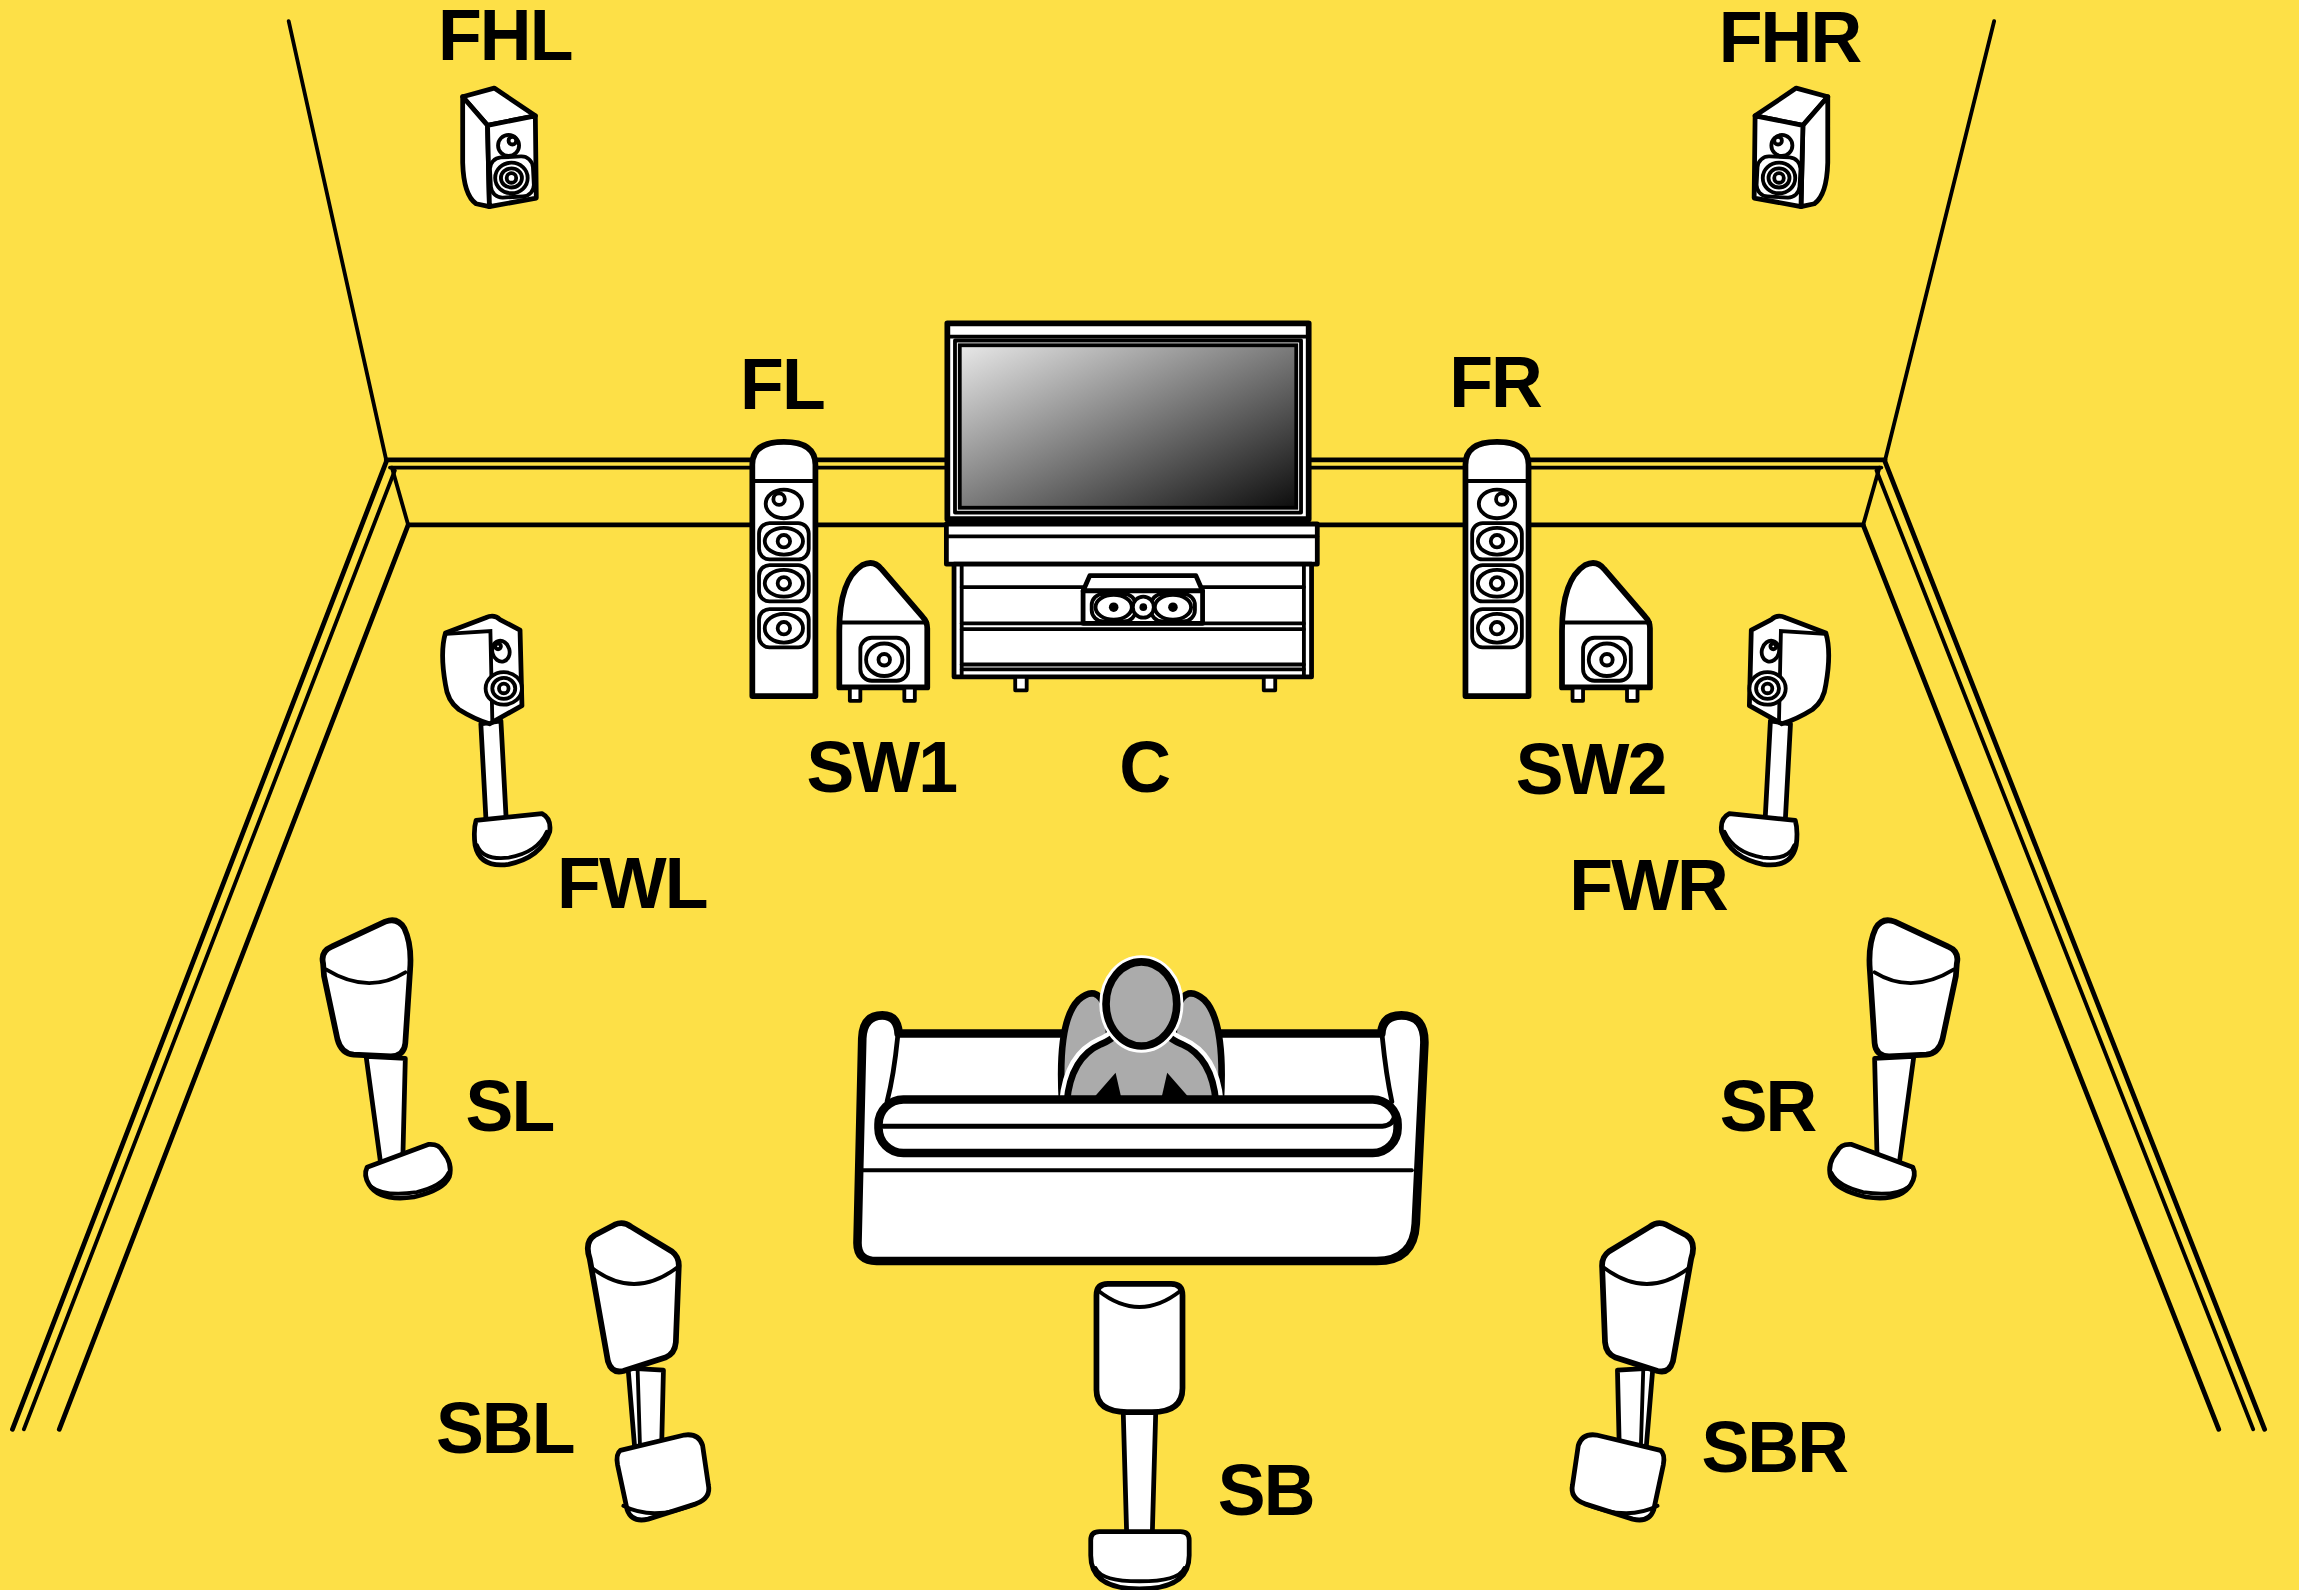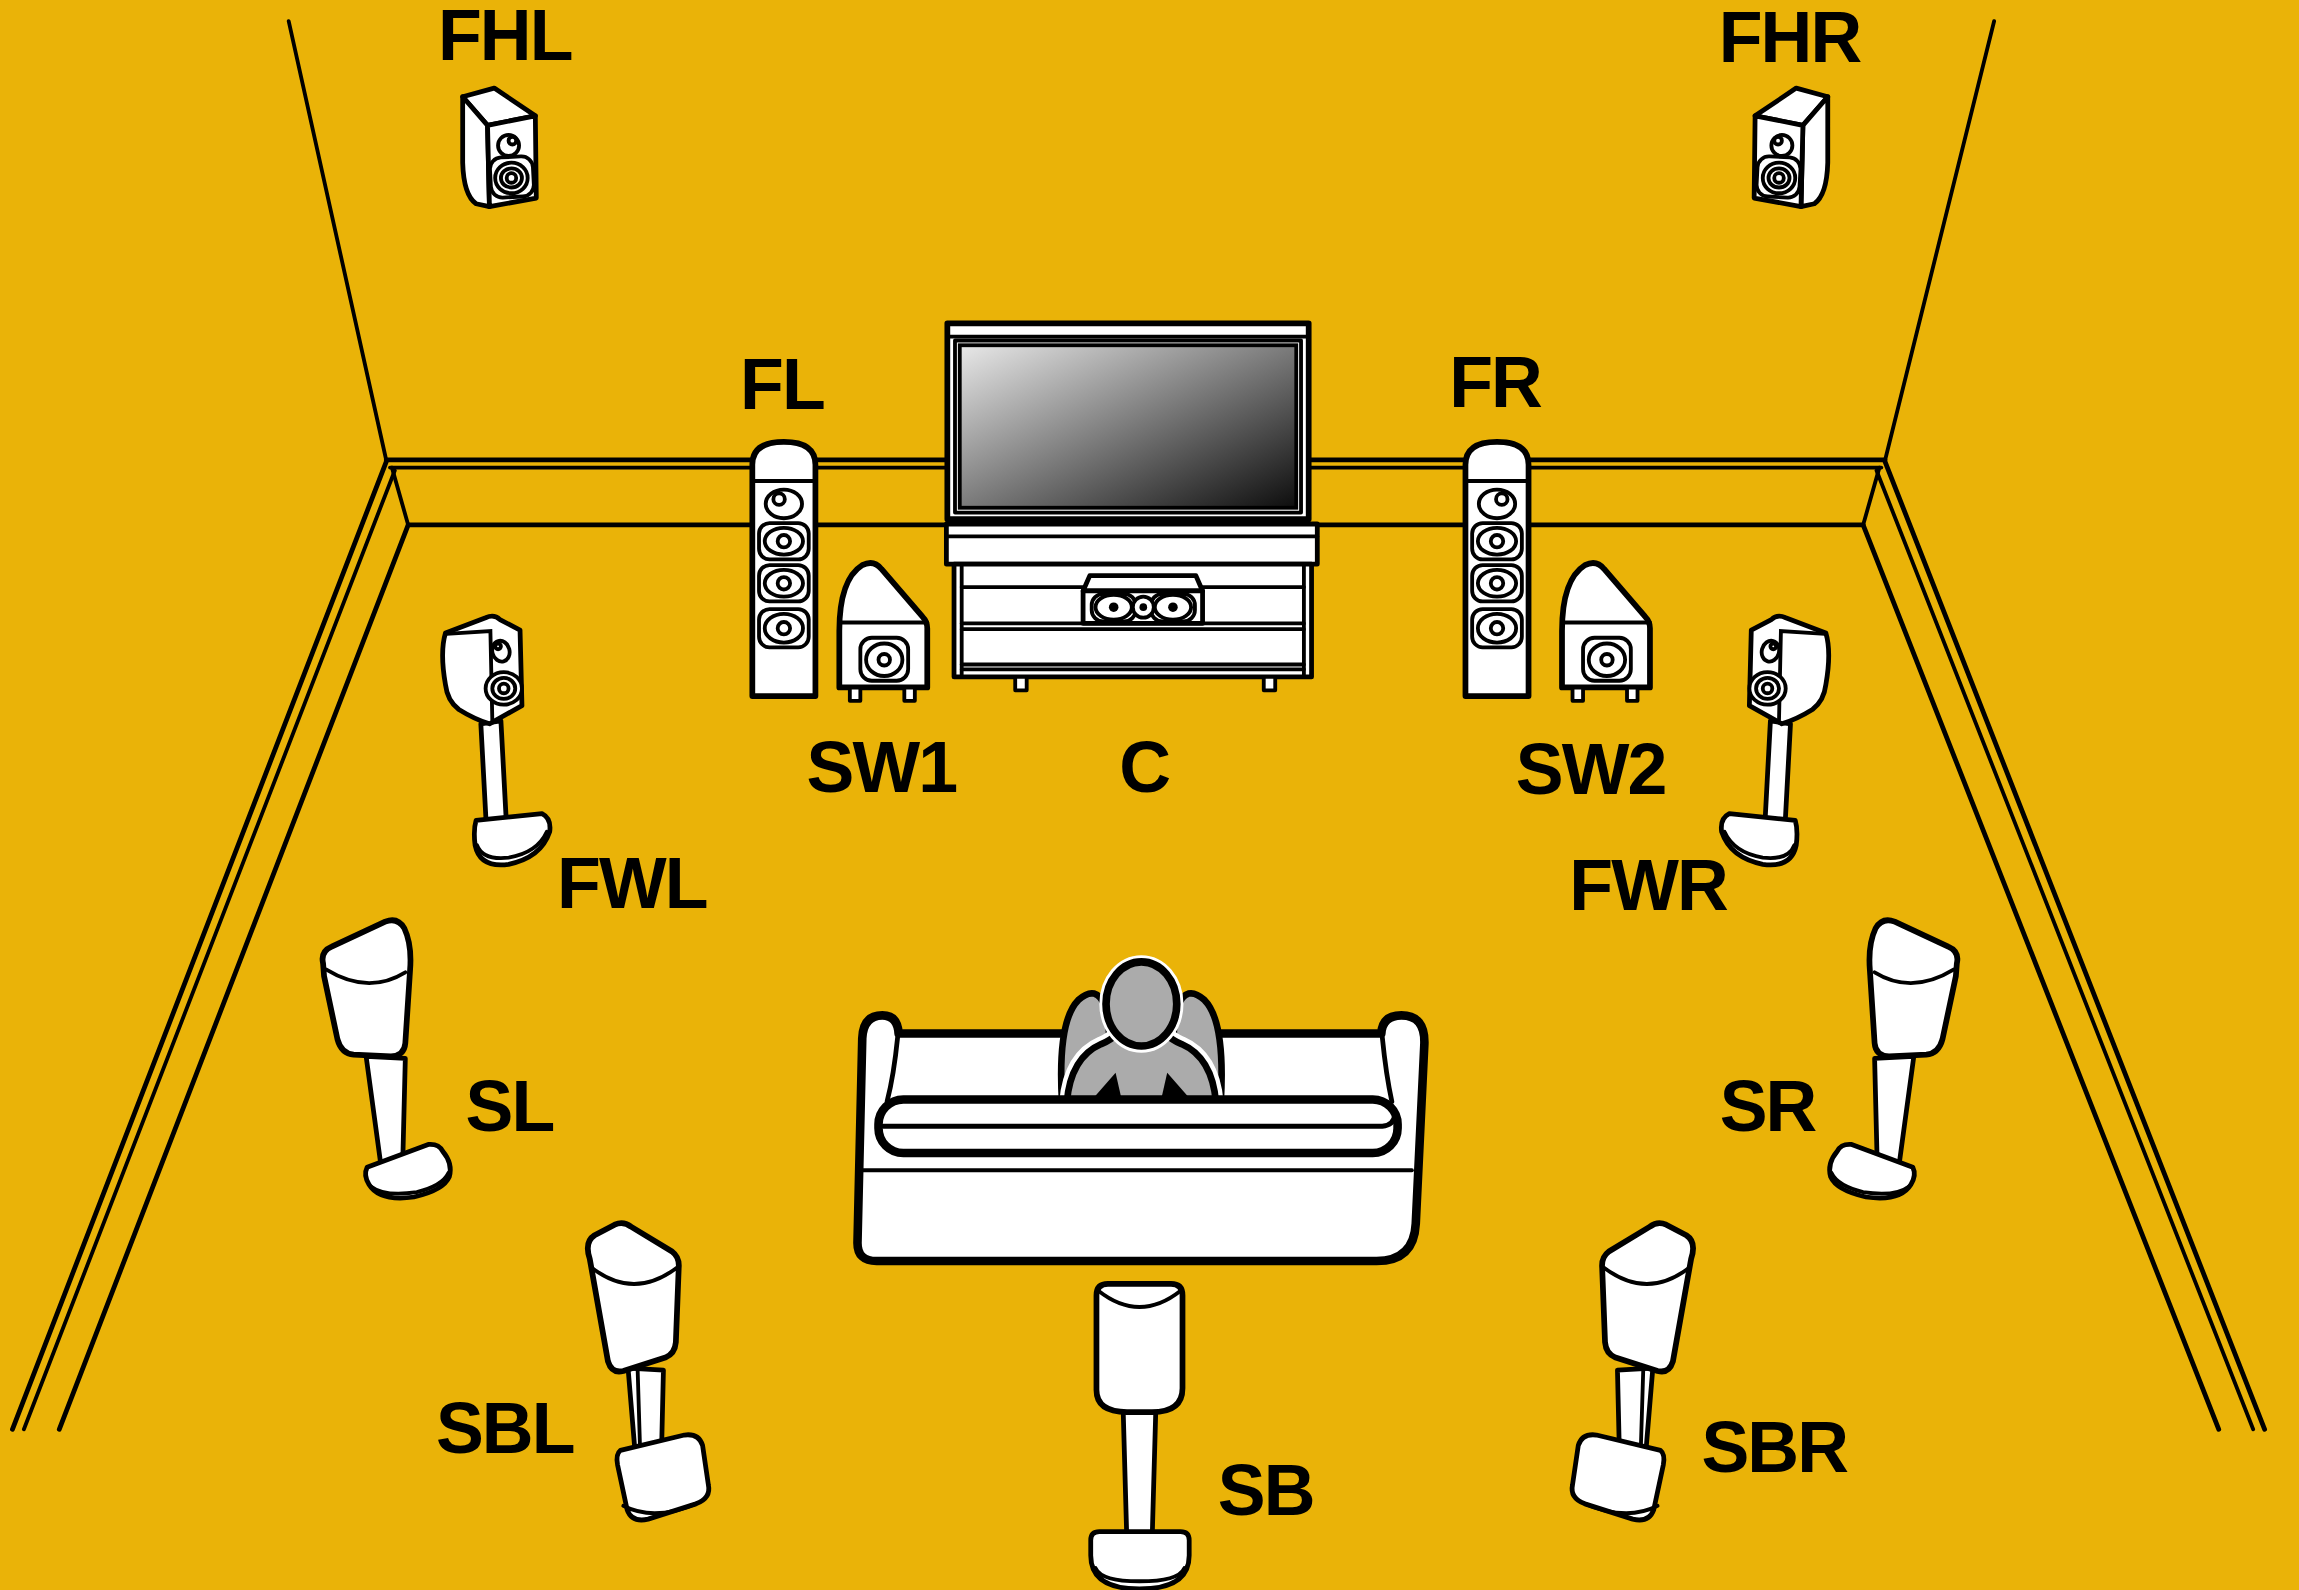--- a/index.html
+++ b/index.html
@@ -1,16 +1,16 @@
 <!DOCTYPE html>
 <html><head>
 <meta charset="utf-8">
 <style>
   html,body{margin:0;padding:0;background:#fff}
-  .stage{position:relative;width:2300px;height:1591px;background:#eab308;overflow:hidden;
+  .stage{position:relative;width:2300px;height:1591px;background:#fde047;overflow:hidden;
          font-family:"Liberation Sans",sans-serif}
   svg{position:absolute;left:0;top:0}
   .s{fill:#fff;stroke:#000;stroke-width:5;stroke-linejoin:round;stroke-linecap:round}
   .s6{stroke-width:6}
   .ts{fill:#fff;stroke:#000;stroke-width:4;stroke-linejoin:round}
   .l{fill:none;stroke:#000;stroke-width:5;stroke-linecap:round}
   .l4{stroke-width:4}
   .sofaline{fill:#fff;stroke:#000;stroke-width:9;stroke-linejoin:round}
   .dark{fill:#000;stroke:none}
   text.lbl{font-family:"Liberation Sans",sans-serif;font-weight:bold;font-size:75px;

